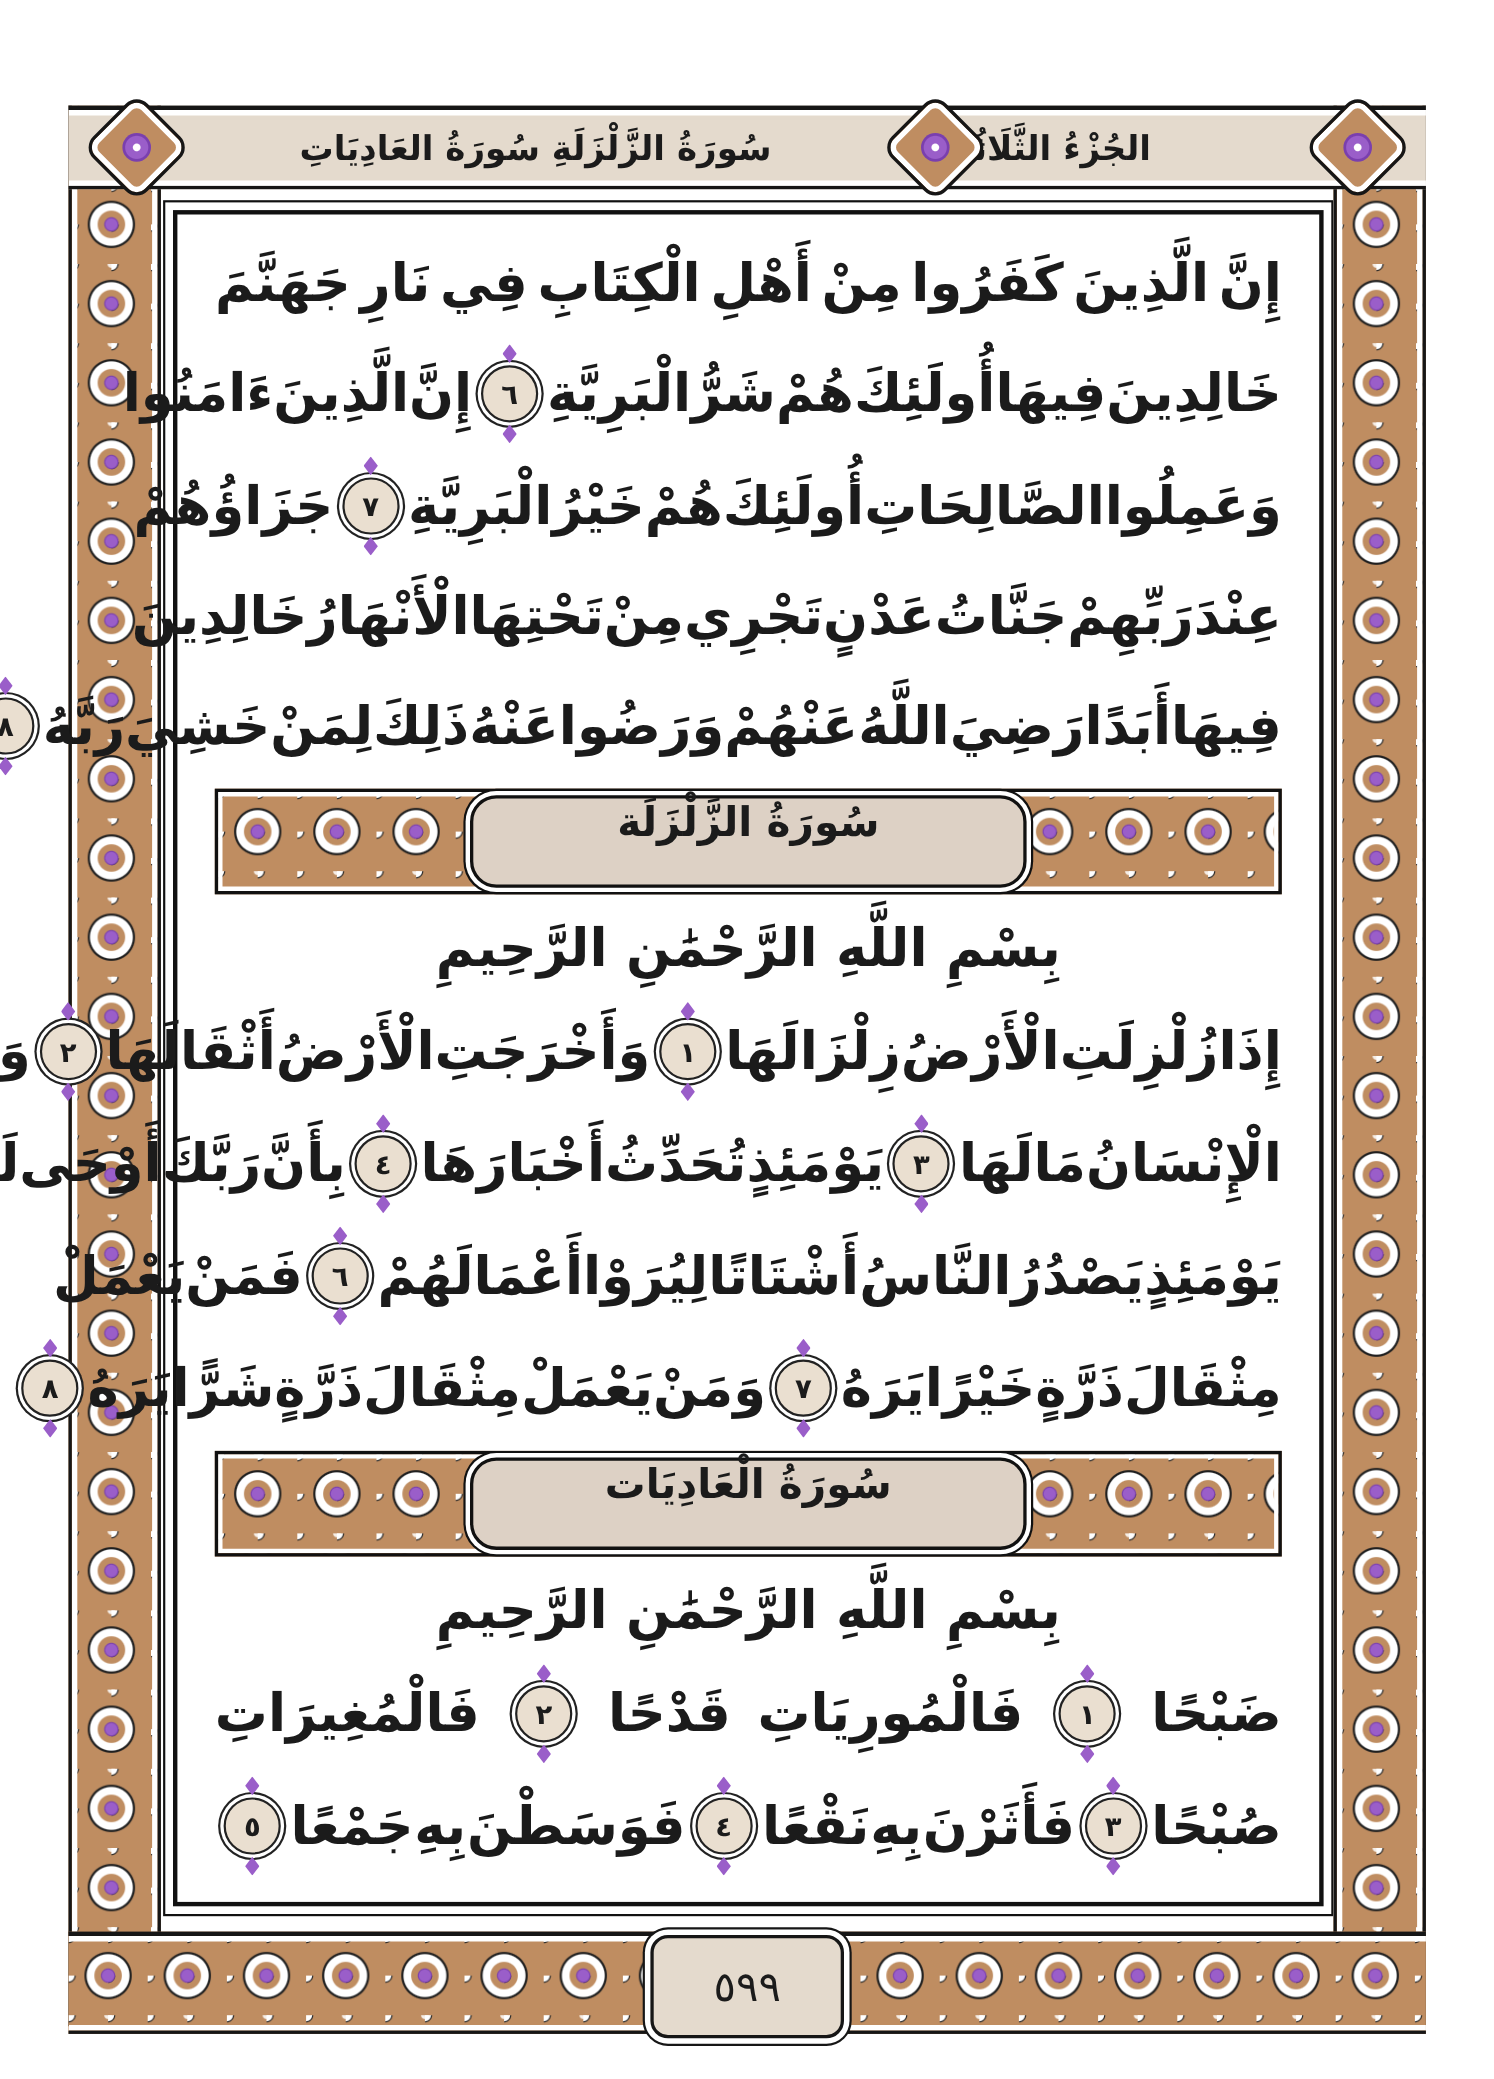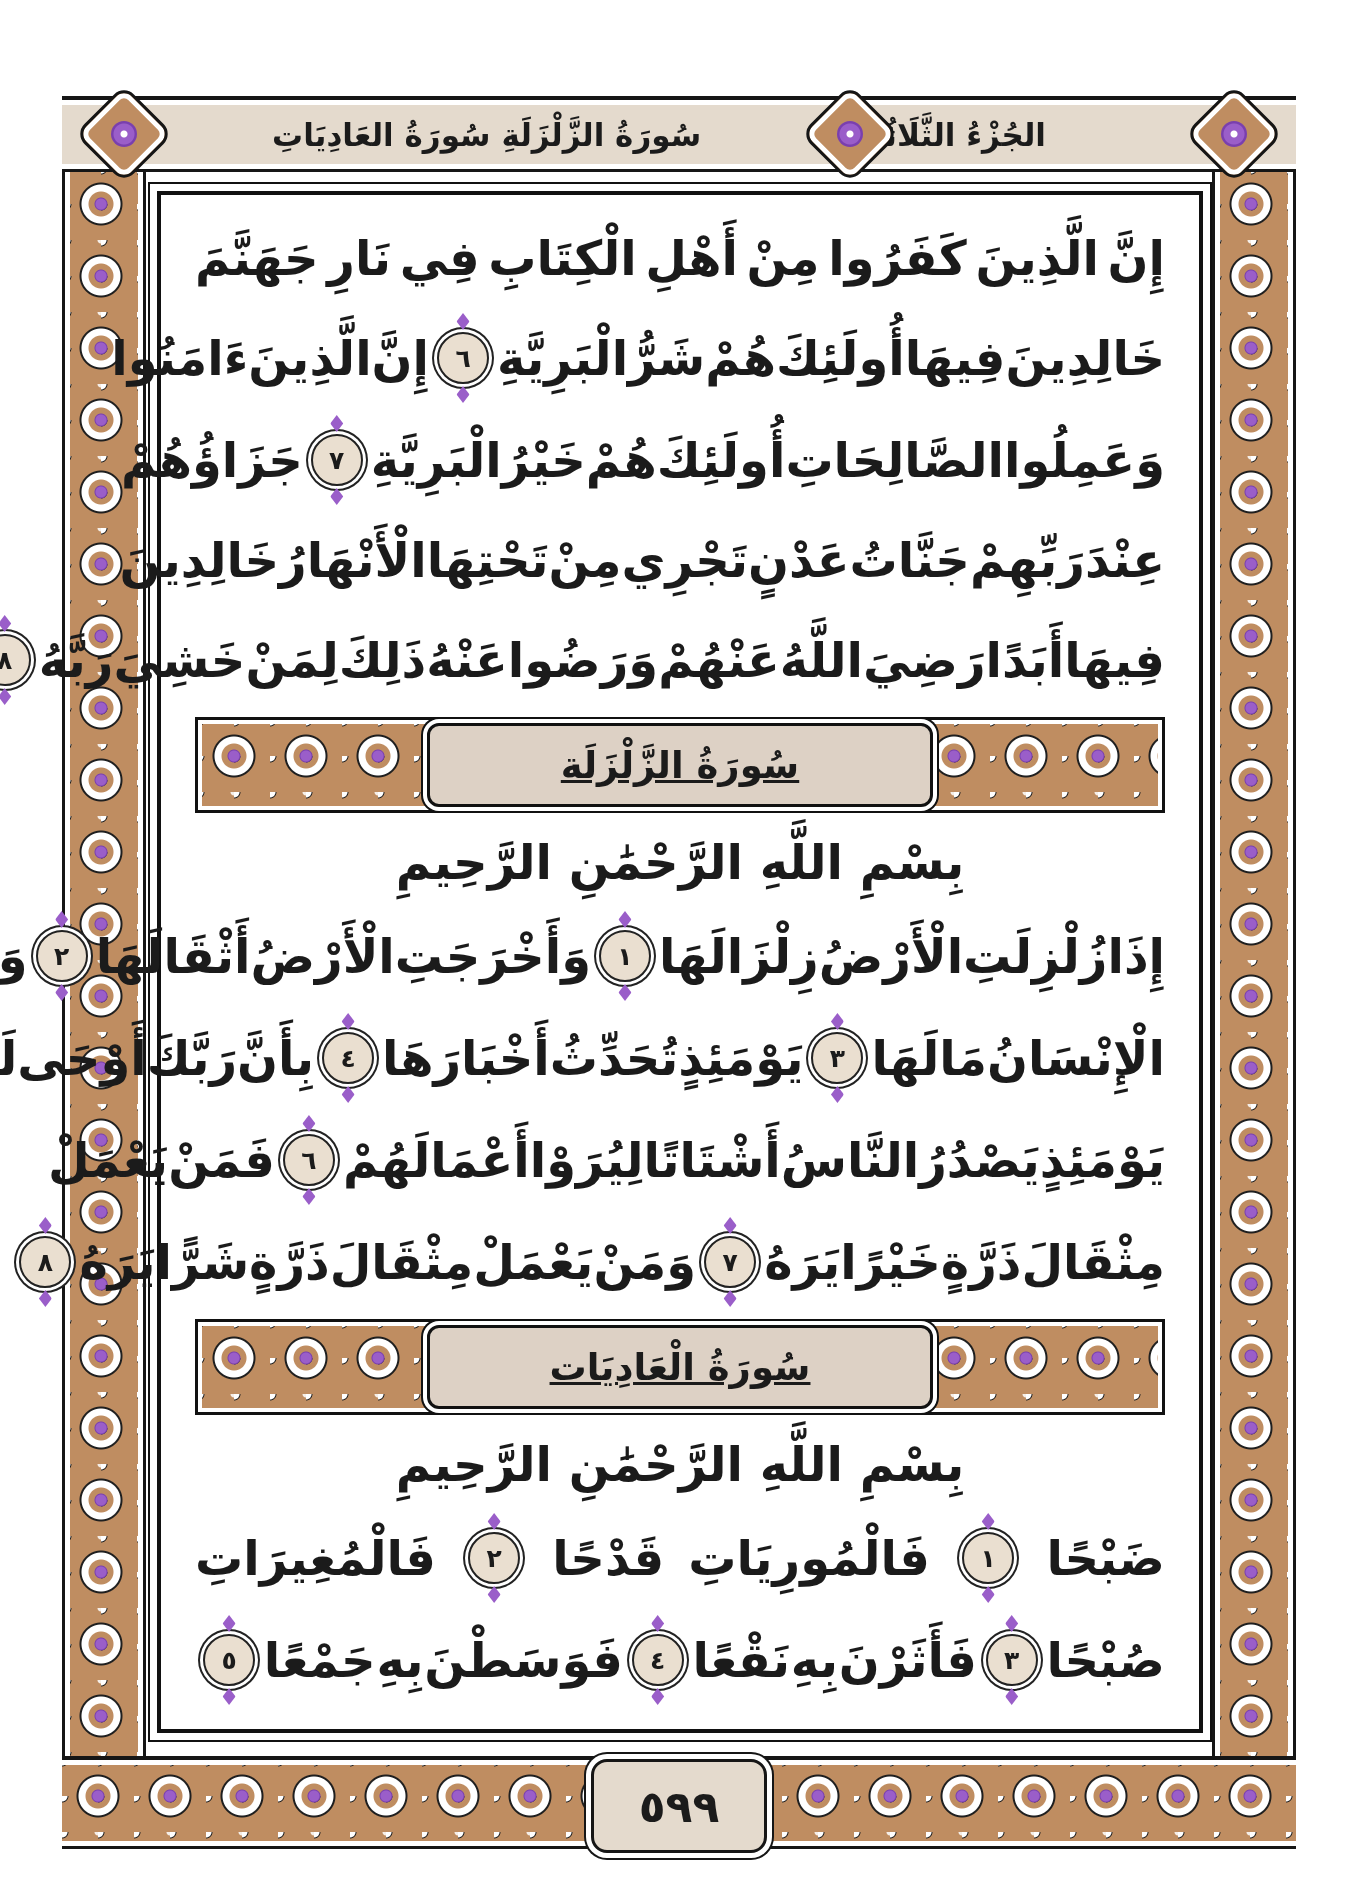--- a/index.html
+++ b/index.html
@@ -38,21 +38,21 @@
     box-shadow:inset 0 5px 0 #ffffff, inset 0 -5px 0 #ffffff;
     display:flex;align-items:center;justify-content:center;
   }
   .pagenum-cartouche{
     background:var(--panel);
     border:3px solid #161616;border-radius:16px;
     box-shadow:0 0 0 5px #ffffff,0 0 0 7px #161616;
     min-width:170px;height:88px;margin-top:6px;
     display:flex;align-items:center;justify-content:center;
   }
-  .pagenum-cartouche span{font-size:44px;font-weight:700;letter-spacing:4px;}
+  .pagenum-cartouche span{font-size:38px;font-weight:400;letter-spacing:4px;}
 
   
   .header-strip{
     position:absolute;left:62px;right:62px;top:96px;height:76px;
     background:var(--panel);
     border-top:4px solid #161616;border-bottom:3px solid #161616;
     box-shadow:inset 0 5px 0 #ffffff, inset 0 -5px 0 #ffffff;
     display:flex;flex-direction:row;justify-content:space-between;align-items:center;
     direction:rtl;padding:0 250px 0 210px;box-sizing:border-box;
     font-size:31px;font-weight:700;
@@ -115,24 +115,24 @@
   
   .band{
     flex:0 0 96px;margin:6px 0;
     border:3px solid #111111;
     box-shadow:inset 0 0 0 4px #ffffff;
     display:flex;align-items:center;justify-content:center;
     box-sizing:border-box;
   }
   .cartouche{
     background:var(--cartouche);
-    border:3px solid #111111;border-radius:12px;
+    border:3px solid #111111;border-radius:24px;
     box-shadow:0 0 0 4px #ffffff,0 0 0 6px #111111;
     min-width:500px;height:78px;
-    display:flex;align-items:center;justify-content:center;text-decoration:underline;
+    display:flex;align-items:flex-start;justify-content:center;
   }
   .btitle{font-size:37px;font-weight:700;}
 
   
   .bsm{
     flex:0 0 86px;
     display:flex;align-items:center;justify-content:center;
     font-size:48px;font-weight:700;
   }
 </style>

